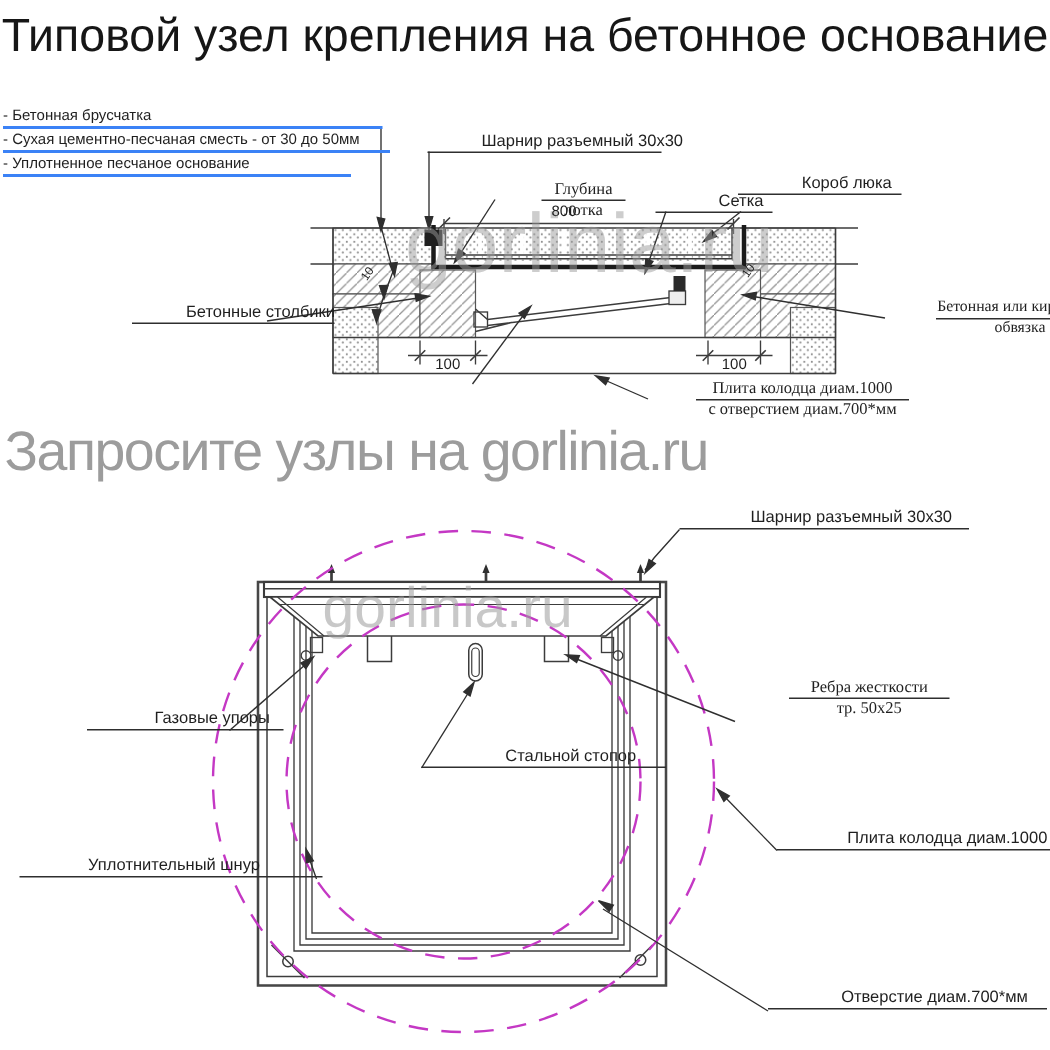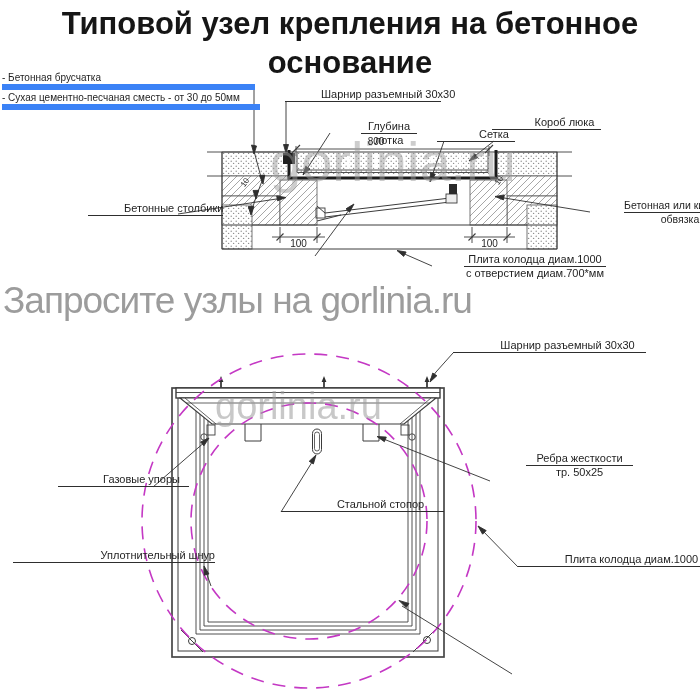--- a/index.html
+++ b/index.html
@@ -1,30 +1,30 @@
 <!DOCTYPE html>
 <html><head>
 <meta charset="utf-8">
 <style>
   html,body{margin:0;padding:0;background:#fff;}
   #canvas{position:relative;width:700px;height:700px;background:#ffffff;overflow:hidden;
           font-family:"Liberation Sans",sans-serif;}
   svg{position:absolute;left:0;top:0;}
   #title{position:absolute;top:4px;left:0;width:700px;text-align:center;
-         font-size:31px;line-height:39px;color:#161616;font-weight:bold;}
+         font-size:31px;line-height:39px;color:#161616;}
   .wm{position:absolute;color:#9c9c9c;white-space:nowrap;line-height:1;}
   #wm-banner{left:3px;top:282px;font-size:37px;letter-spacing:-1px;}
   #wm-sec{left:270px;top:134px;font-size:56px;opacity:.5;}
   #wm-plan{left:215px;top:387px;font-size:38px;opacity:.55;}
   .lbl{position:absolute;font-size:11px;line-height:12px;color:#1f1f1f;text-align:center;white-space:nowrap;padding-left:36px;}
-  .lbl span{display:block;}
+  .lbl span{display:block;font-family:Liberation Serif, serif;}
   .ul{border-bottom:1px solid #2e2e2e;padding-bottom:1px;}
   .f105{font-size:10.5px;}
   #legend{position:absolute;left:2px;top:72px;font-size:10px;line-height:11px;color:#1f1f1f;}
-  .legend-row{border-bottom:6px solid #3b82f6;padding-bottom:1px;margin-bottom:2px;white-space:nowrap;text-align:left;}
+  .legend-row{border-bottom:2px solid #3b82f6;padding-bottom:1px;margin-bottom:2px;white-space:nowrap;text-align:left;}
   .dim{position:absolute;font-size:10px;line-height:11px;color:#1f1f1f;text-align:center;}
   .dim-ten{font-size:8px;transform:rotate(-55deg);}
 </style>
 </head>
 <body>
 
 <div id="canvas">
 
 <svg width="700" height="700" viewBox="0 0 700 700">
   <defs>
@@ -146,20 +146,21 @@
 <div class="wm" id="wm-plan">gorlinia.ru</div>
 
 <div id="title">
   <span>Типовой узел крепления</span>
   <span>на бетонное основание</span>
 </div>
 
 <div id="legend">
   <div class="legend-row" style="width:253px">- Бетонная брусчатка</div>
   <div class="legend-row" style="width:258px">- Сухая цементно-песчаная сместь - от 30 до 50мм</div>
+  <div class="legend-row" style="width:232px">- Уплотненное песчаное основание</div>
 </div>
 
 <div class="lbl ul" style="left:285px;top:88px;width:120px">Шарнир разъемный 30х30</div>
 <div class="lbl" style="left:325px;top:120px;width:56px">
   <span class="ul">Глубина</span>
       <span>лотка</span>
 </div>
 <div class="lbl ul" style="left:437px;top:128px;width:42px">Сетка</div>
 <div class="lbl ul" style="left:492px;top:116px;width:73px">Короб люка</div>
 <div class="lbl ul" style="left:88px;top:202px;width:99px">Бетонные столбики</div>
@@ -179,15 +180,16 @@
 <div class="dim dim-ten" style="left:492px;top:175px;width:14px">10</div>
 
 <div class="lbl ul" style="left:453px;top:339px;width:157px">Шарнир разъемный 30х30</div>
 <div class="lbl ul" style="left:58px;top:473px;width:95px">Газовые упоры</div>
 <div class="lbl ul" style="left:281px;top:498px;width:127px">Стальной стопор</div>
 <div class="lbl" style="left:490px;top:452px;width:107px">
   <span class="ul">Ребра жесткости</span>
       <span>тр. 50х25</span>
 </div>
 <div class="lbl ul" style="left:518px;top:553px;width:155px">Плита колодца диам.1000</div>
-<div class="lbl ul" style="left:13px;top:549px;width:198px;text-align:right;padding-left:4px">Уплотнительный шнур</div>
+<div class="lbl ul" style="left:512px;top:659px;width:150px">Отверстие диам.700*мм</div>
+<div class="lbl ul" style="left:13px;top:571px;width:198px;text-align:center;padding-left:4px">Уплотнительный шнур</div>
 
 </div>
 
 </body></html>

